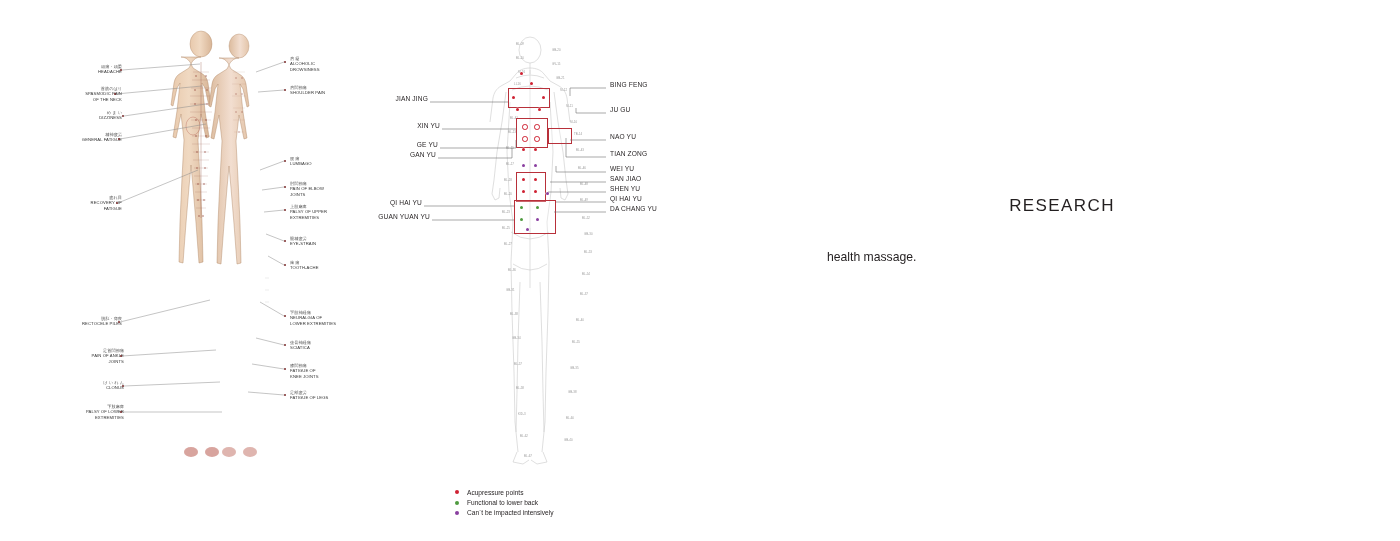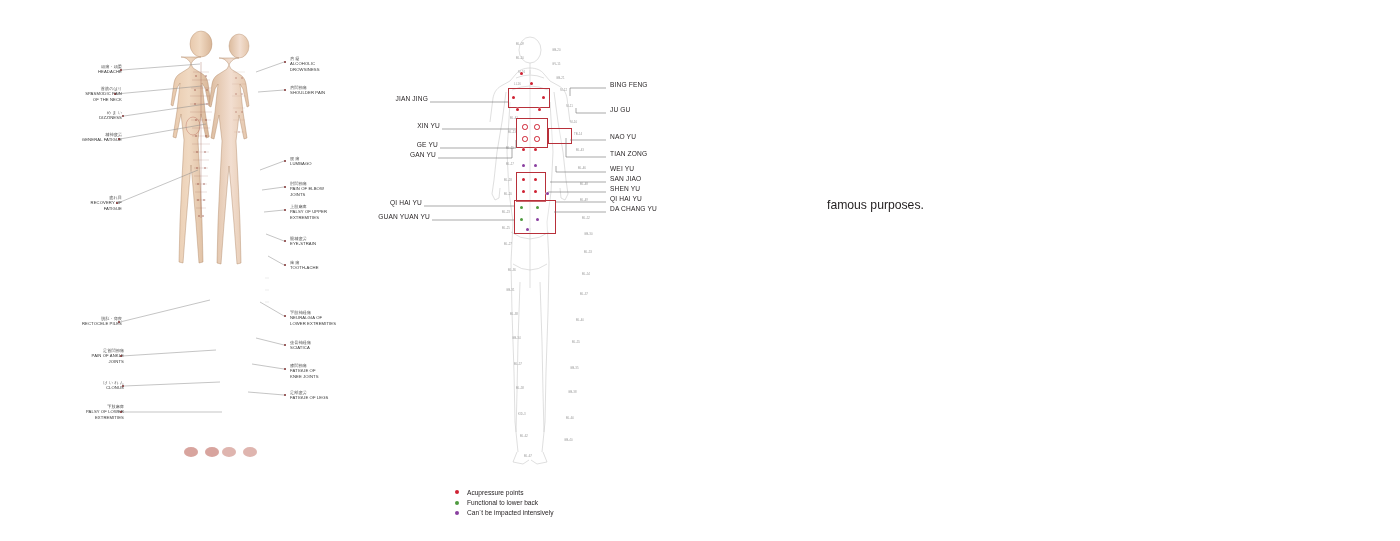--- a/index.html
+++ b/index.html
@@ -537,16 +537,17 @@
     <span class="sw" style="background:#4f9b3f;"></span>
     <span>Functional to lower back</span>
   </div>
   <div class="row">
     <span class="sw" style="background:#8a3fa0;"></span>
     <span>Can`t be impacted intensively</span>
   </div>
 </div>
 
 <div id="research">
+  <h2>RESEARCH</h2>
   <p>
-    <span>famous purposes.</span>
+    <span>health massage.</span>
   </p>
 </div>
 
 </body></html>

